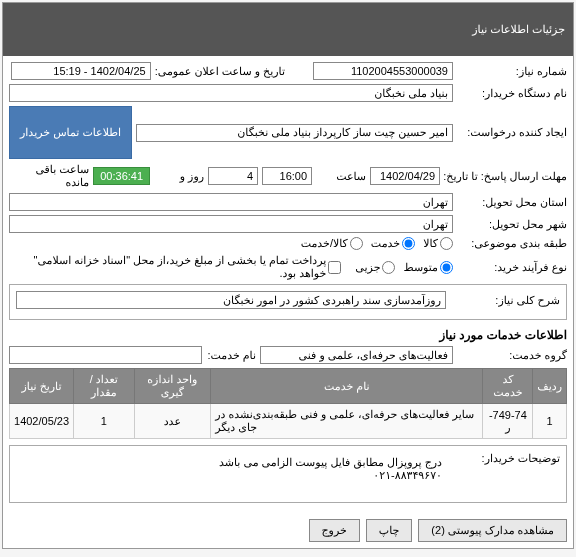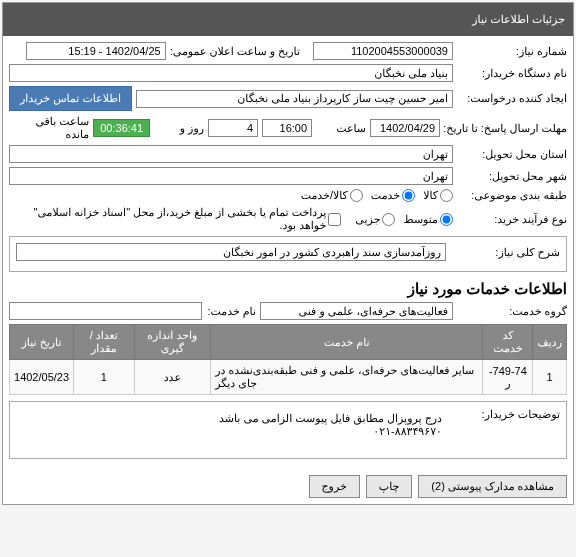--- a/index.html
+++ b/index.html
@@ -15,21 +15,21 @@
       direction: rtl;
     }
     .panel {
       border: 1px solid #999;
       margin: 2px;
       background: #fff;
     }
     .panel-header {
       background: #555;
       color: #fff;
-      padding: 10px 8px;
+      padding: 20px 8px;
       font-size: 11px;
     }
     .panel-body {
       padding: 6px;
     }
     .row {
       display: flex;
       align-items: center;
       margin-bottom: 4px;
       gap: 4px;
@@ -70,41 +70,41 @@
       background: #4caf50;
       color: #fff;
       padding: 2px 6px;
       border: 1px solid #388e3c;
       font-size: 11px;
     }
     .blue-btn {
       background: #4a7bb5;
       color: #fff;
       border: 1px solid #3a6ba5;
-      padding: 5px 10px;
+      padding: 19px 10px;
       font-size: 11px;
       cursor: pointer;
     }
     .radio-group {
       display: flex;
       gap: 8px;
       align-items: center;
     }
     .radio-item {
       display: flex;
       align-items: center;
       gap: 2px;
     }
     .radio-item input[type="radio"] {
       margin: 0;
     }
     .section-title {
       font-weight: bold;
       margin: 8px 0 4px 0;
-      font-size: 15px;
+      font-size: 12px;
     }
     fieldset {
       border: 1px solid #aaa;
       padding: 6px;
       margin: 4px 0;
     }
     table {
       width: 100%;
       border-collapse: collapse;
       font-size: 11px;
@@ -141,21 +141,21 @@
 </head>
 <body>
 
 <div class="panel">
   <div class="panel-header">جزئیات اطلاعات نیاز</div>
   <div class="panel-body">
 
     <div class="row">
       <span class="label">شماره نیاز:</span>
       <input type="text" class="input-med" value="1102004553000039" style="">
-      <span class="label" style="min-width:auto; margin-right:9px;text-align:center;">تاریخ و ساعت اعلان عمومی:</span>
+      <span class="label" style="min-width:auto; margin-right:24px;text-align:center;">تاریخ و ساعت اعلان عمومی:</span>
       <input type="text" class="input-med" value="1402/04/25 - 15:19" style="">
     </div>
 
     <div class="row">
       <span class="label">نام دستگاه خریدار:</span>
       <input type="text" class="input-wide" value="بنیاد ملی نخبگان" style="">
     </div>
 
     <div class="row">
       <span class="label">ایجاد کننده درخواست:</span>

